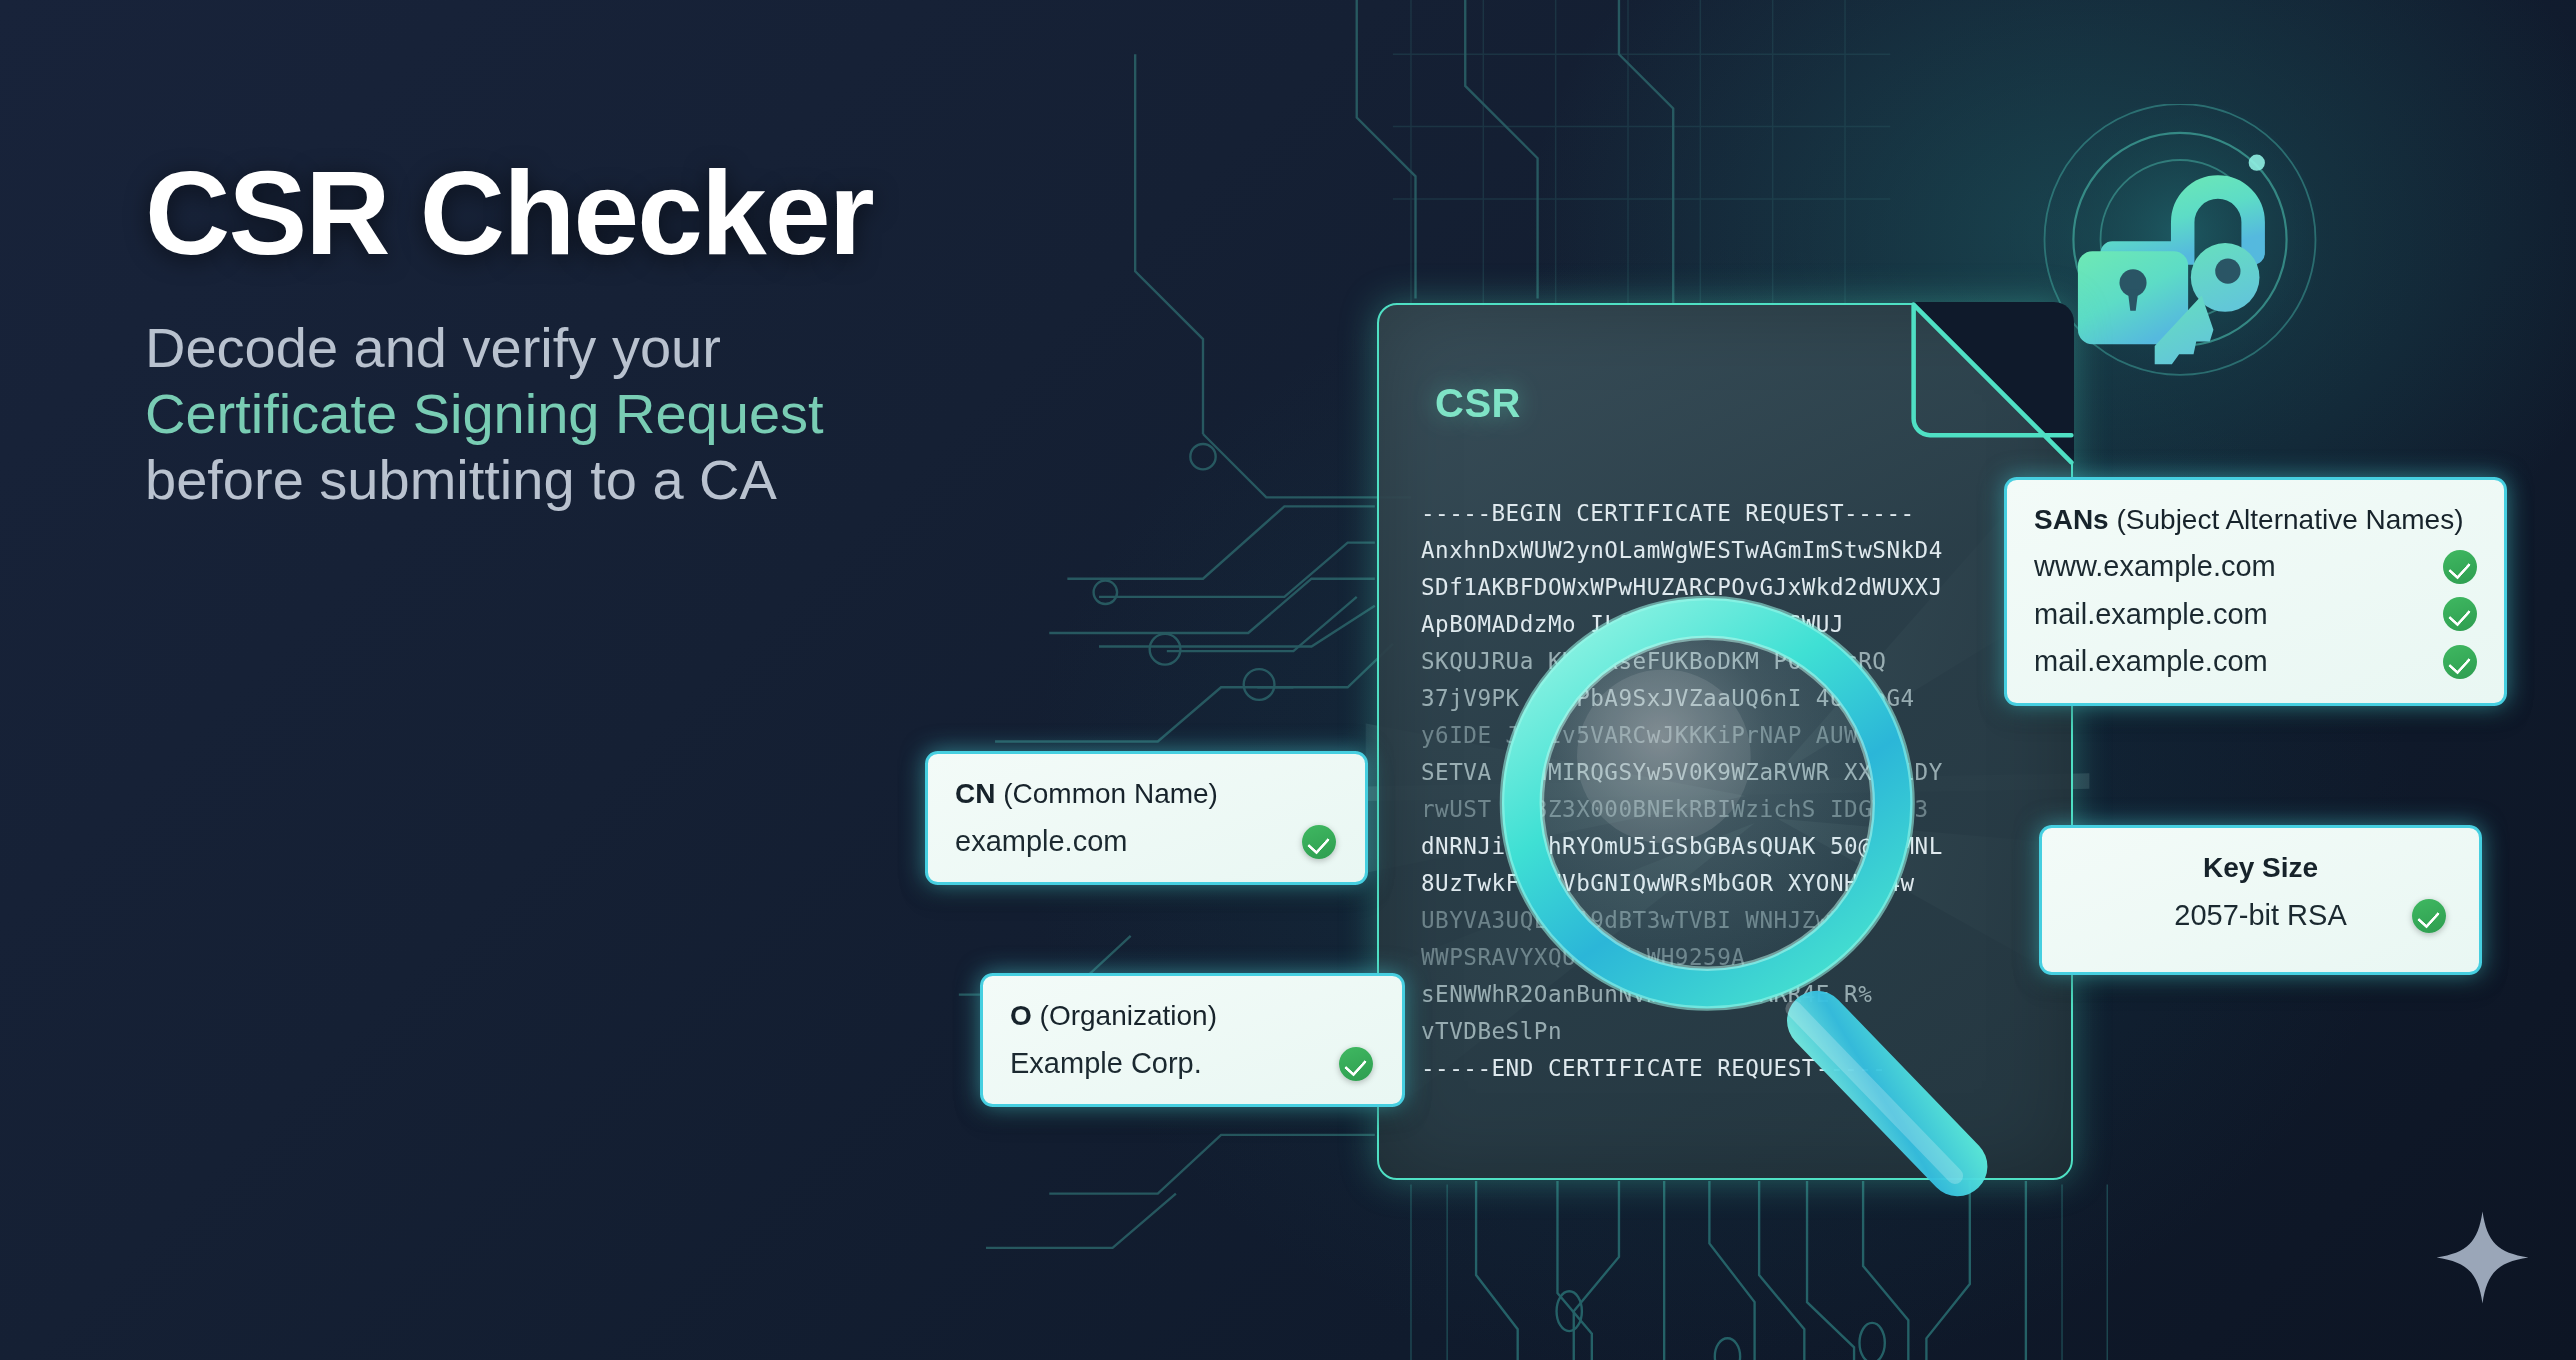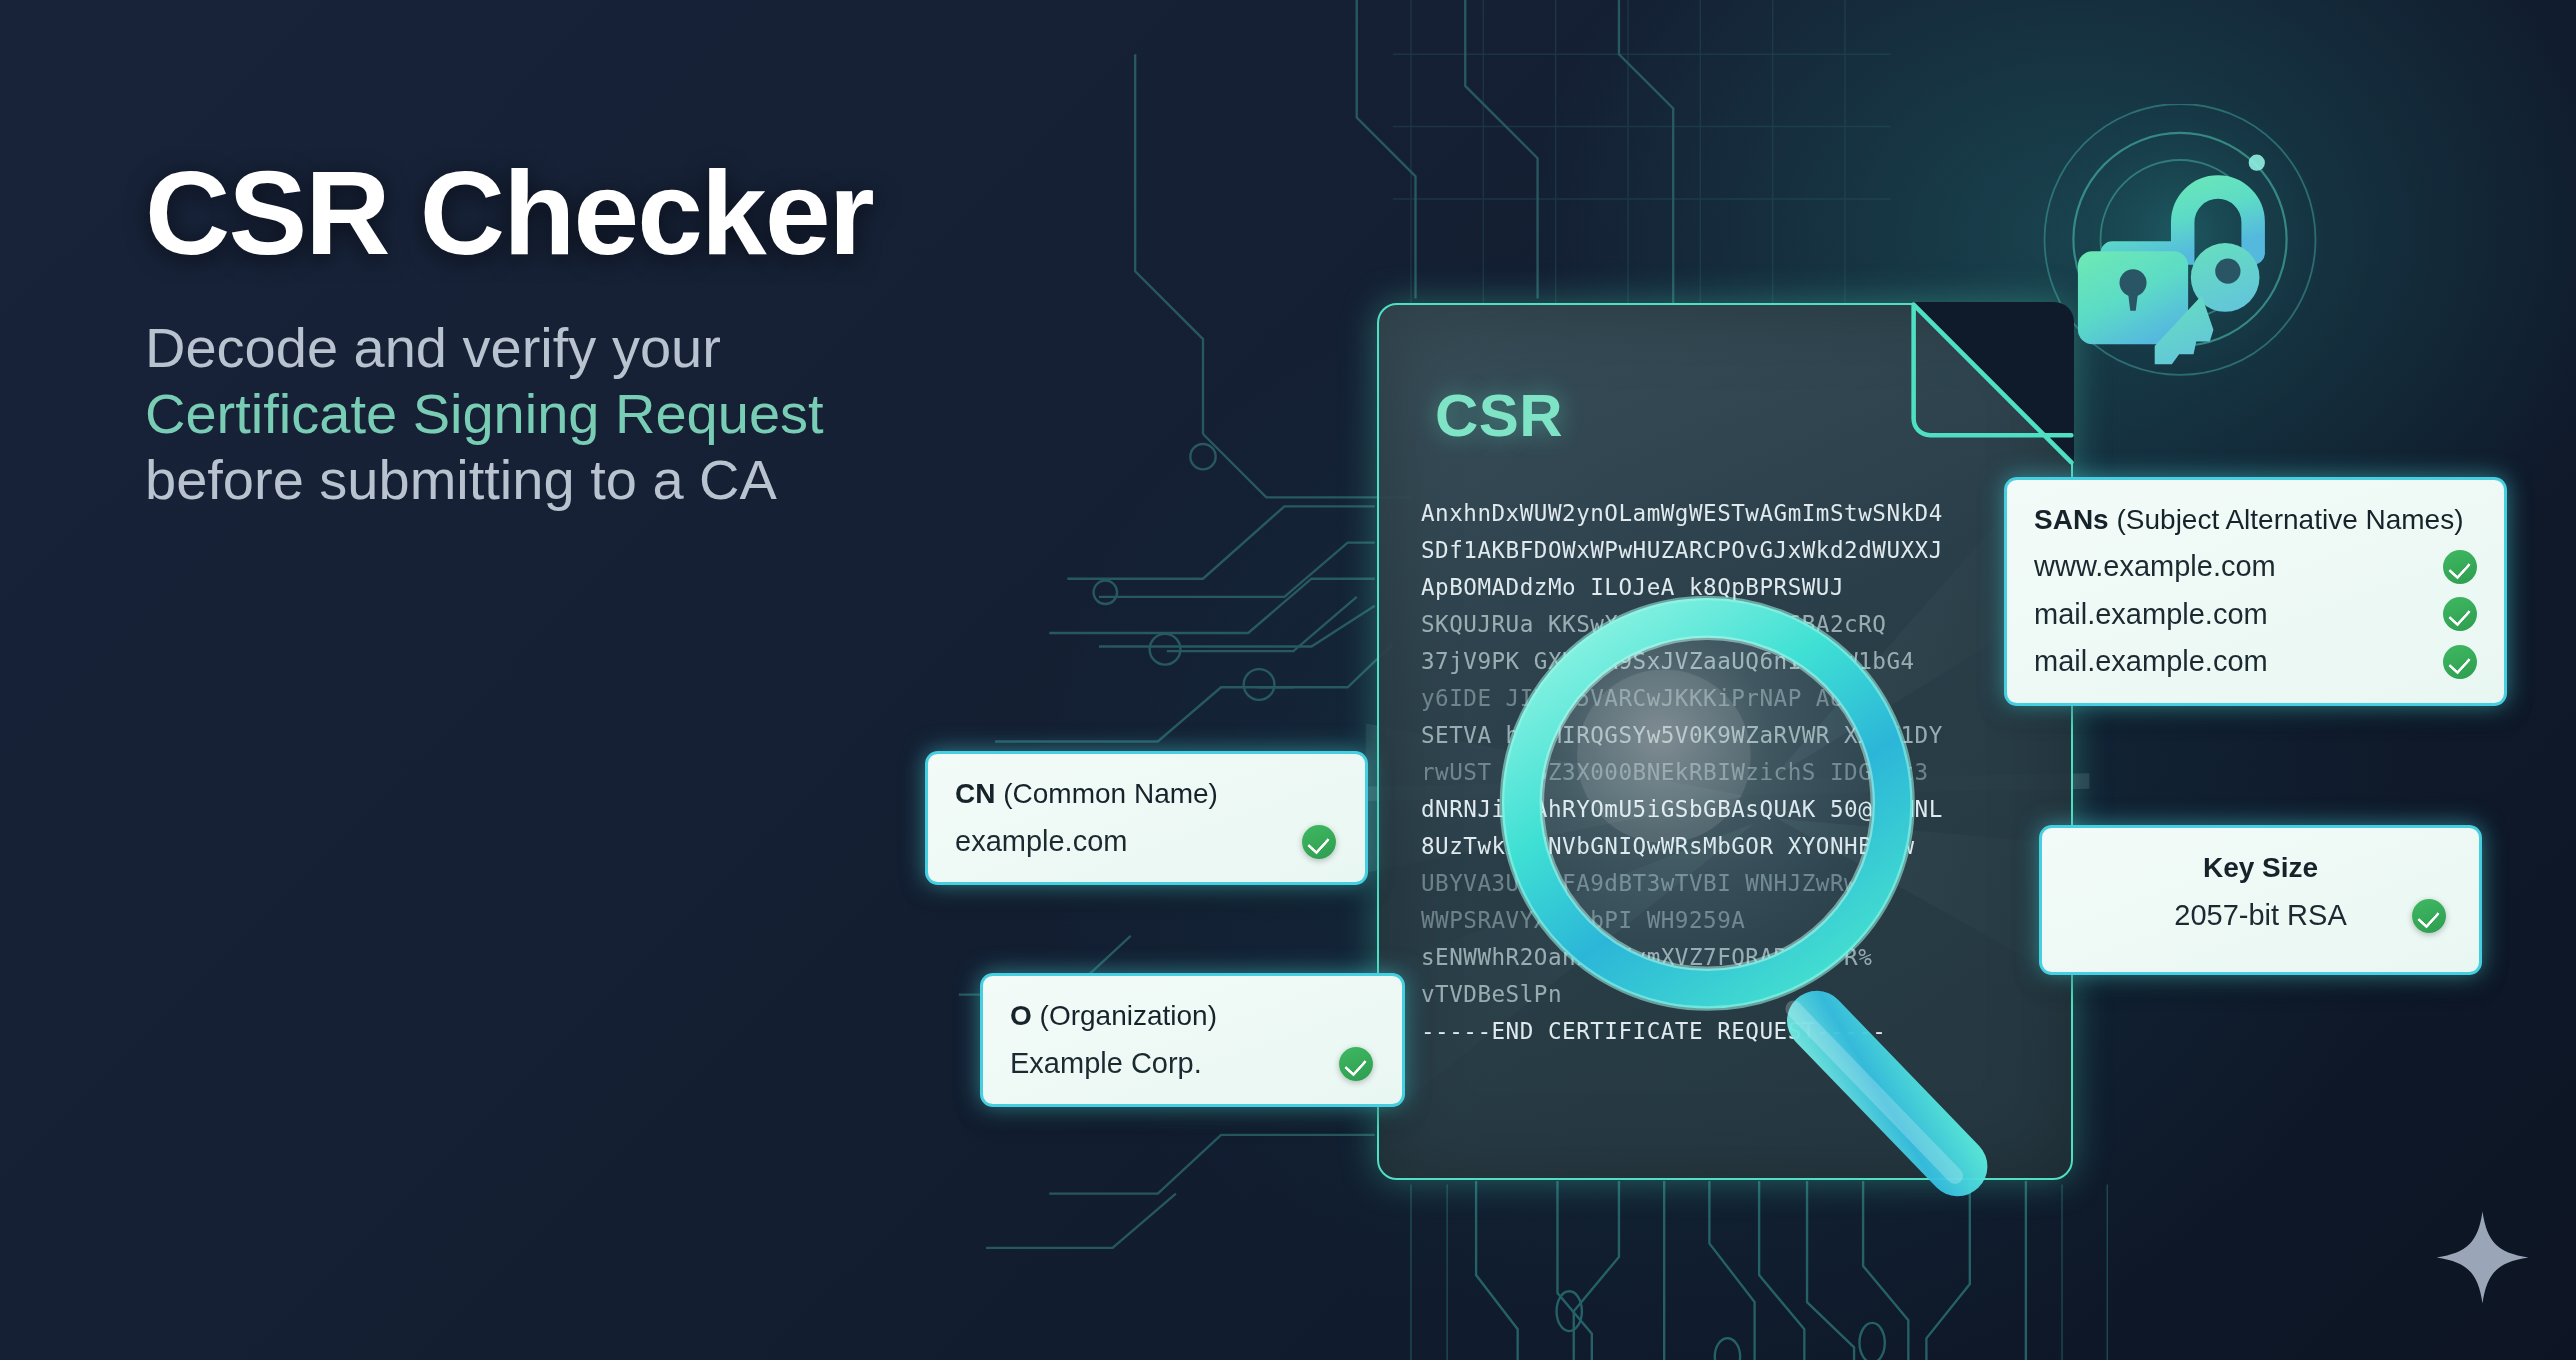--- a/index.html
+++ b/index.html
@@ -42,21 +42,21 @@
   .doc-fold {
     position:absolute; right:-2.7px; top:-2.7px; width:161px; height:161px;
     background:linear-gradient(225deg, #0f1a2b 0%, #0f1a2b 50%, rgba(0,0,0,0) 50%);
     border-top-right-radius:20px;
   }
   .doc-fold-edge {
     position:absolute; right:-3.6px; top:-3.6px; width:165px; height:165px;
   }
   .doc-label {
     position:absolute; left:56px; top:76px;
-    font-size:60px; font-weight:bold; color:#7fe3c6; letter-spacing:0.5px;
+    font-size:40px; font-weight:bold; color:#7fe3c6; letter-spacing:0.5px;
     text-shadow:0 0 23.5px rgba(96,227,196,0.45);
   }
   .doc-body {
     position:absolute; left:42px; top:190px; right:22px;
     font-family:"DejaVu Sans Mono", monospace;
     font-size:22.6px; line-height:37px; color:#dfe9ee; white-space:nowrap;
     letter-spacing:0.5px;
   }
   .doc-body div { overflow:hidden; }
   .doc-body .faded { color:rgba(210,235,238,0.40); }
@@ -234,20 +234,21 @@
     <path d="M1480 870 L2310 855 L2310 872 L1480 886 Z" fill="#d8fbf6" opacity="0.12"></path>
   </svg>
 
   <div class="doc">
     <div class="doc-fold"></div>
     <svg class="doc-fold-edge" viewBox="0 0 182 182">
       <path d="M4 4 L178 178 M4 4 L4 130 A18 18 0 0 0 22 148 L178 148" fill="none" stroke="#4fe0c4" stroke-width="5" stroke-linecap="round"></path>
     </svg>
     <div class="doc-label">CSR</div>
     <div class="doc-body">
+      <div>-----BEGIN CERTIFICATE REQUEST-----</div>
       <div>AnxhnDxWUW2ynOLamWgWESTwAGmImStwSNkD4</div>
       <div>SDf1AKBFDOWxWPwHUZARCPOvGJxWkd2dWUXXJ</div>
       <div>ApBOMADdzMo     ILOJeA     k8QpBPRSWUJ</div>
       <div class="dim">SKQUJRUa   KKSwXseFUKBoDKM   P6BA2cRQ</div>
       <div class="dim">37jV9PK  GXHPbA9SxJVZaaUQ6nI  4UW1bG4</div>
       <div class="faded">y6IDE   JINIv5VARCwJKKKiPrNAP    AUW1</div>
       <div class="dim">SETVA  hUuMIRQGSYw5V0K9WZaRVWR XXBE1DY</div>
       <div class="faded">rwUST  VA8Z3X000BNEkRBIWzichS  IDGWOt3</div>
       <div>dNRNJi  6AhRYOmU5iGSbGBAsQUAK 50@RIMNL</div>
       <div>8UzTwkF  UNVbGNIQwWRsMbGOR  XYONHBG4w</div>

